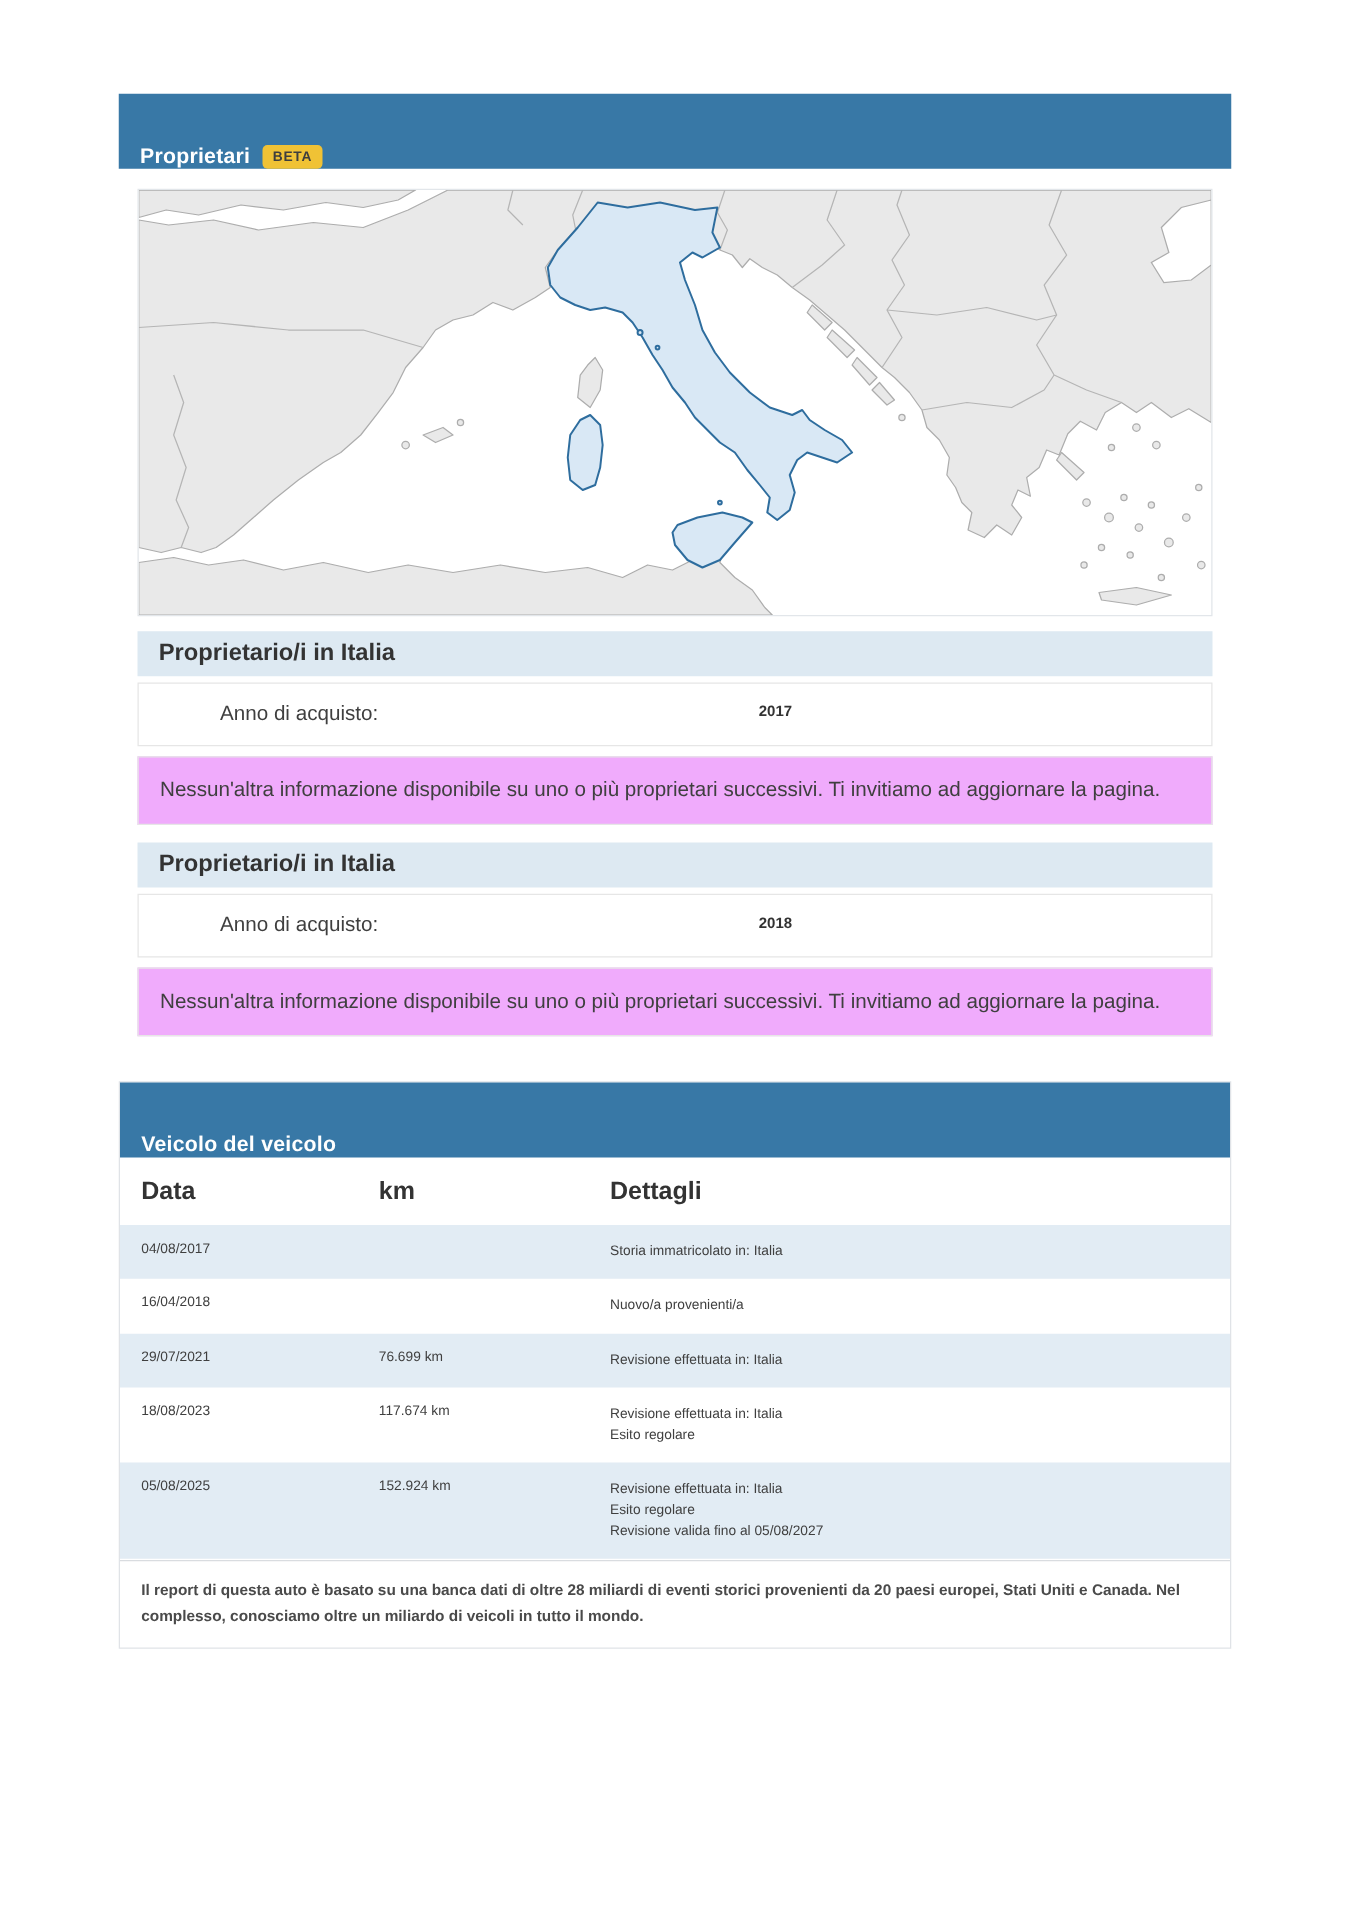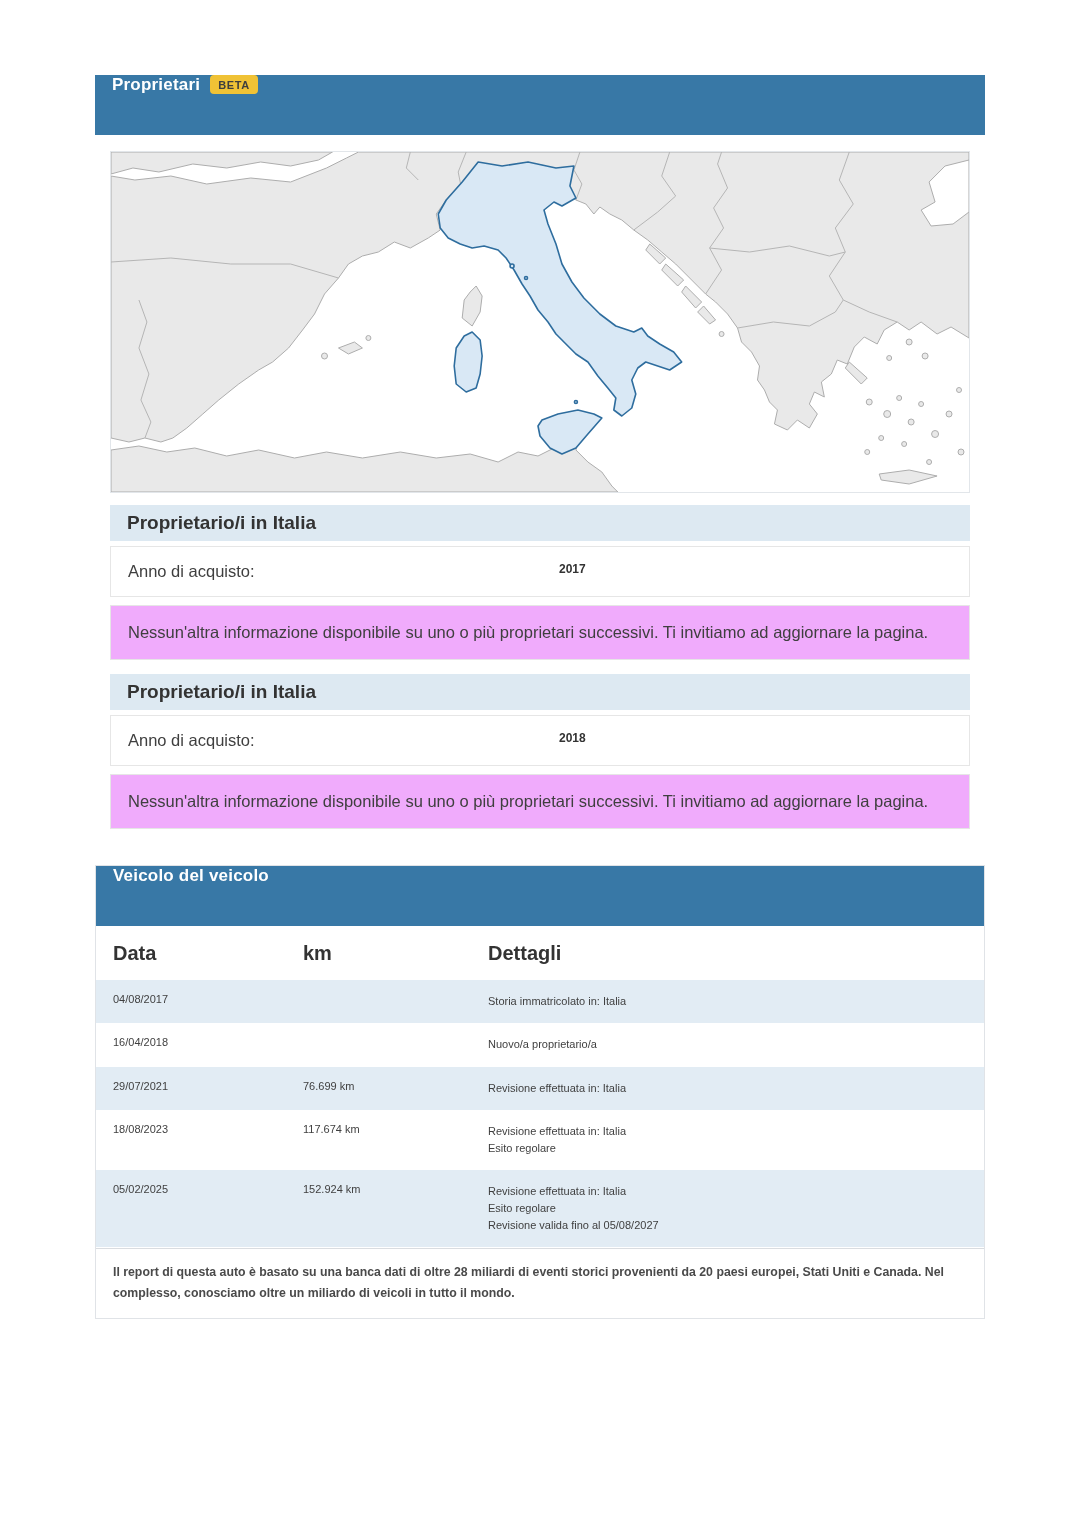--- a/index.html
+++ b/index.html
@@ -18,21 +18,21 @@
     color:var(--text);
   }
   .content{ width:890px; margin:75px 0 0 95px; padding-bottom:110px; }
 
   .panel{ background:#fff; }
   .panel + .panel{ margin-top:22px; }
   .panel.bordered{ border:1px solid var(--panel-border); }
 
   .panel-header{
     height:60px; background:var(--accent);
-    display:flex; align-items:flex-start; padding:0 17px;
+    display:flex; align-items:flex-end; padding:0 17px;
   }
   .panel-title{
     color:#ffffff; font-size:17px; font-weight:bold; letter-spacing:.2px;
   }
   .beta-badge{
     margin-left:10px; background:var(--beta-bg); color:var(--beta-text);
     font-size:11px; font-weight:bold; letter-spacing:.6px;
     padding:3px 8px 2px; border-radius:4px; line-height:1.3;
   }
 
@@ -48,21 +48,21 @@
   .sea-shape{ fill:var(--map-sea); stroke:var(--map-border); stroke-width:1; }
   .italy{ fill:var(--italy-fill); stroke:var(--italy-stroke); stroke-width:1.6; stroke-linejoin:round; }
 
   .section-head{
     background:var(--section-bg); padding:7px 17px; margin-bottom:5px;
   }
   .section-head h3{
     margin:0; font-size:19px; font-weight:bold; color:var(--heading);
   }
   .field-row{
-    display:flex; border:1px solid var(--box-border); background:#fff; margin-bottom:8px;
+    display:flex; border:1px solid var(--box-border); background:#fff; margin-bottom:8px;padding-left:48px;
   }
   .field-label{ flex:0 0 448px; padding:15px 0 15px 17px; font-size:16.5px; }
   .field-value{ padding:15px 0; font-size:12px; font-weight:bold; color:var(--heading); }
   .note-box{
     border:1px solid var(--box-border); background:#f0abfc;
     padding:13px 17px; font-size:16.5px; line-height:1.65; margin-bottom:14px;
   }
   .owners-section:last-child .note-box{ margin-bottom:0; }
 
   
@@ -258,40 +258,40 @@
           <div>04/08/2017</div>
           <div></div>
           <div>
             <div class="detail-line">Storia immatricolato in: Italia</div>
           </div>
         </div>
         <div class="t-row">
           <div>16/04/2018</div>
           <div></div>
           <div>
-            <div class="detail-line">Nuovo/a proprietario/a</div>
+            <div class="detail-line">Nuovo/a provenienti/a</div>
           </div>
         </div>
         <div class="t-row">
           <div>29/07/2021</div>
           <div>76.699 km</div>
           <div>
             <div class="detail-line">Revisione effettuata in: Italia</div>
           </div>
         </div>
         <div class="t-row">
           <div>18/08/2023</div>
           <div>117.674 km</div>
           <div>
             <div class="detail-line">Revisione effettuata in: Italia</div>
             <div class="detail-line">Esito regolare</div>
           </div>
         </div>
         <div class="t-row">
-          <div>05/02/2025</div>
+          <div>05/08/2025</div>
           <div>152.924 km</div>
           <div>
             <div class="detail-line">Revisione effettuata in: Italia</div>
             <div class="detail-line">Esito regolare</div>
             <div class="detail-line">Revisione valida fino al 05/08/2027</div>
           </div>
         </div>
       </div>
     </div>
 

